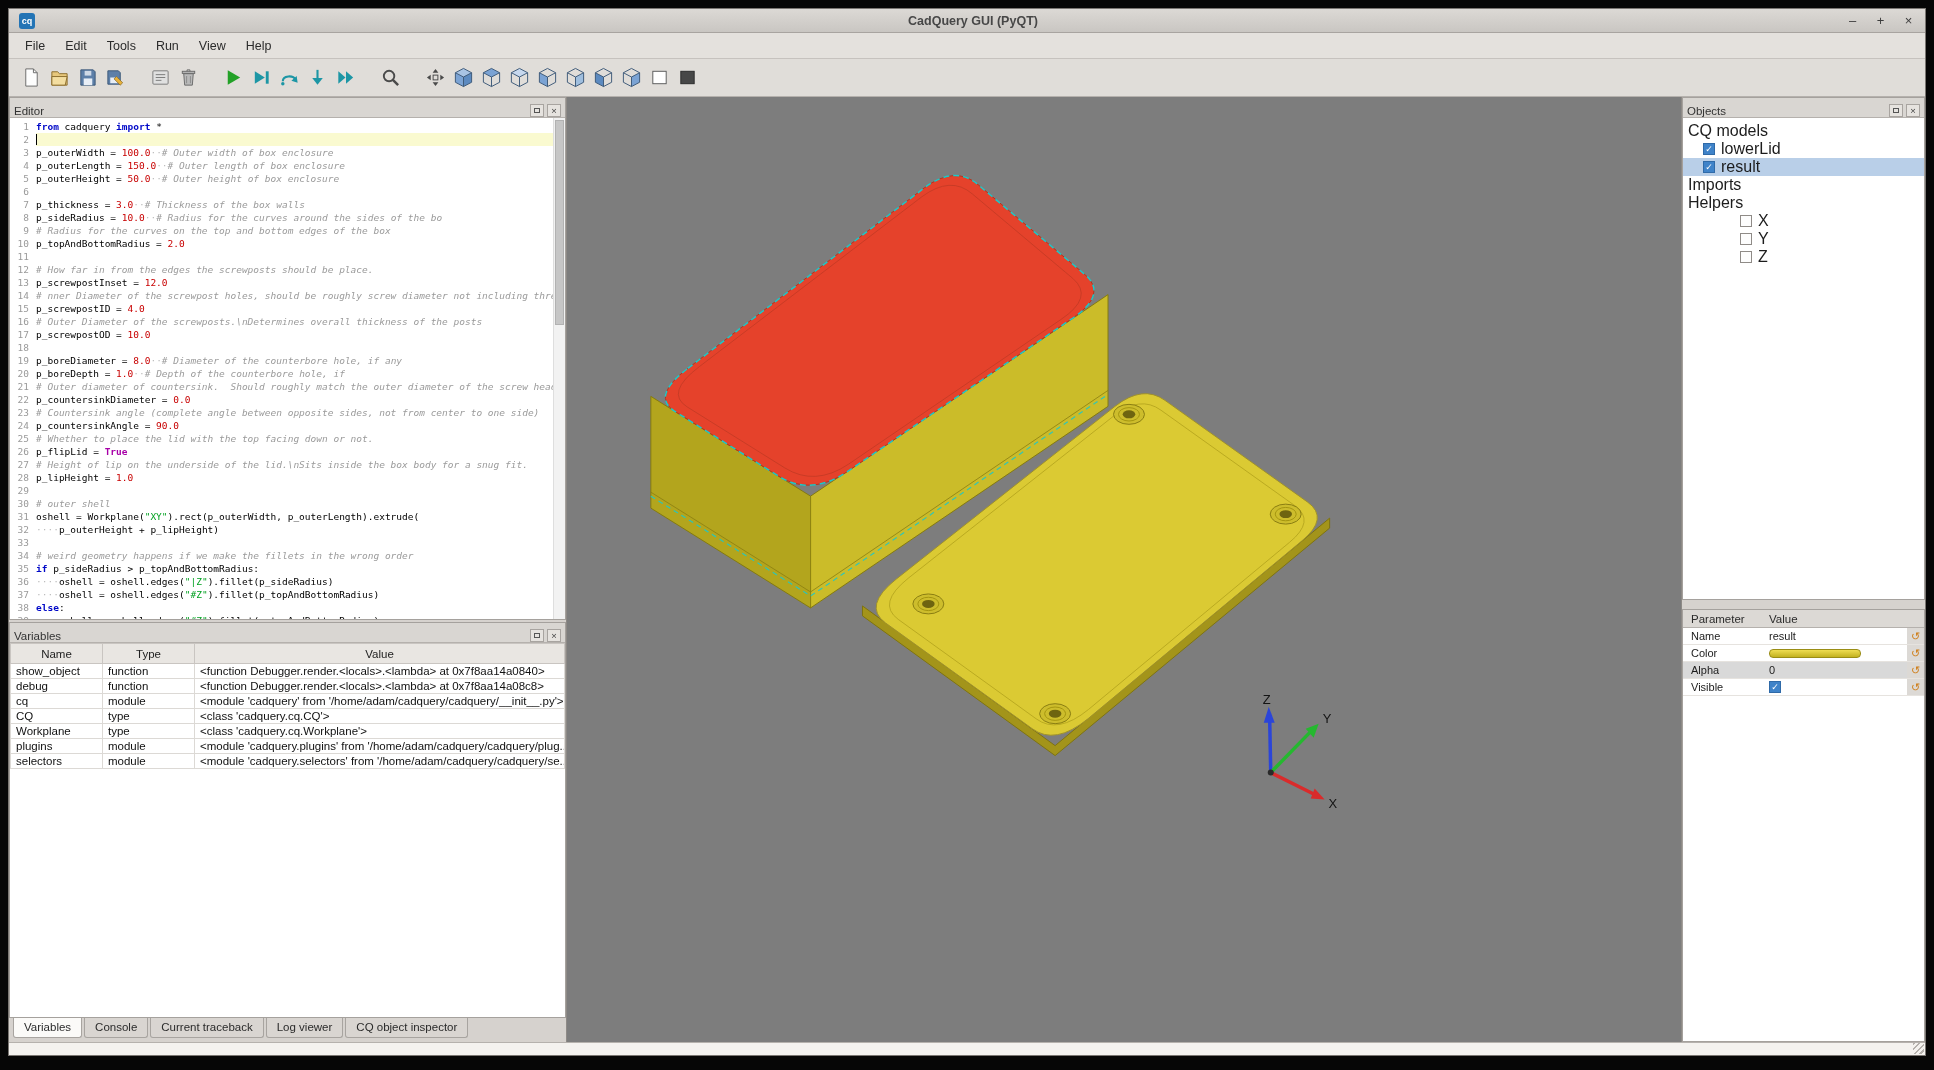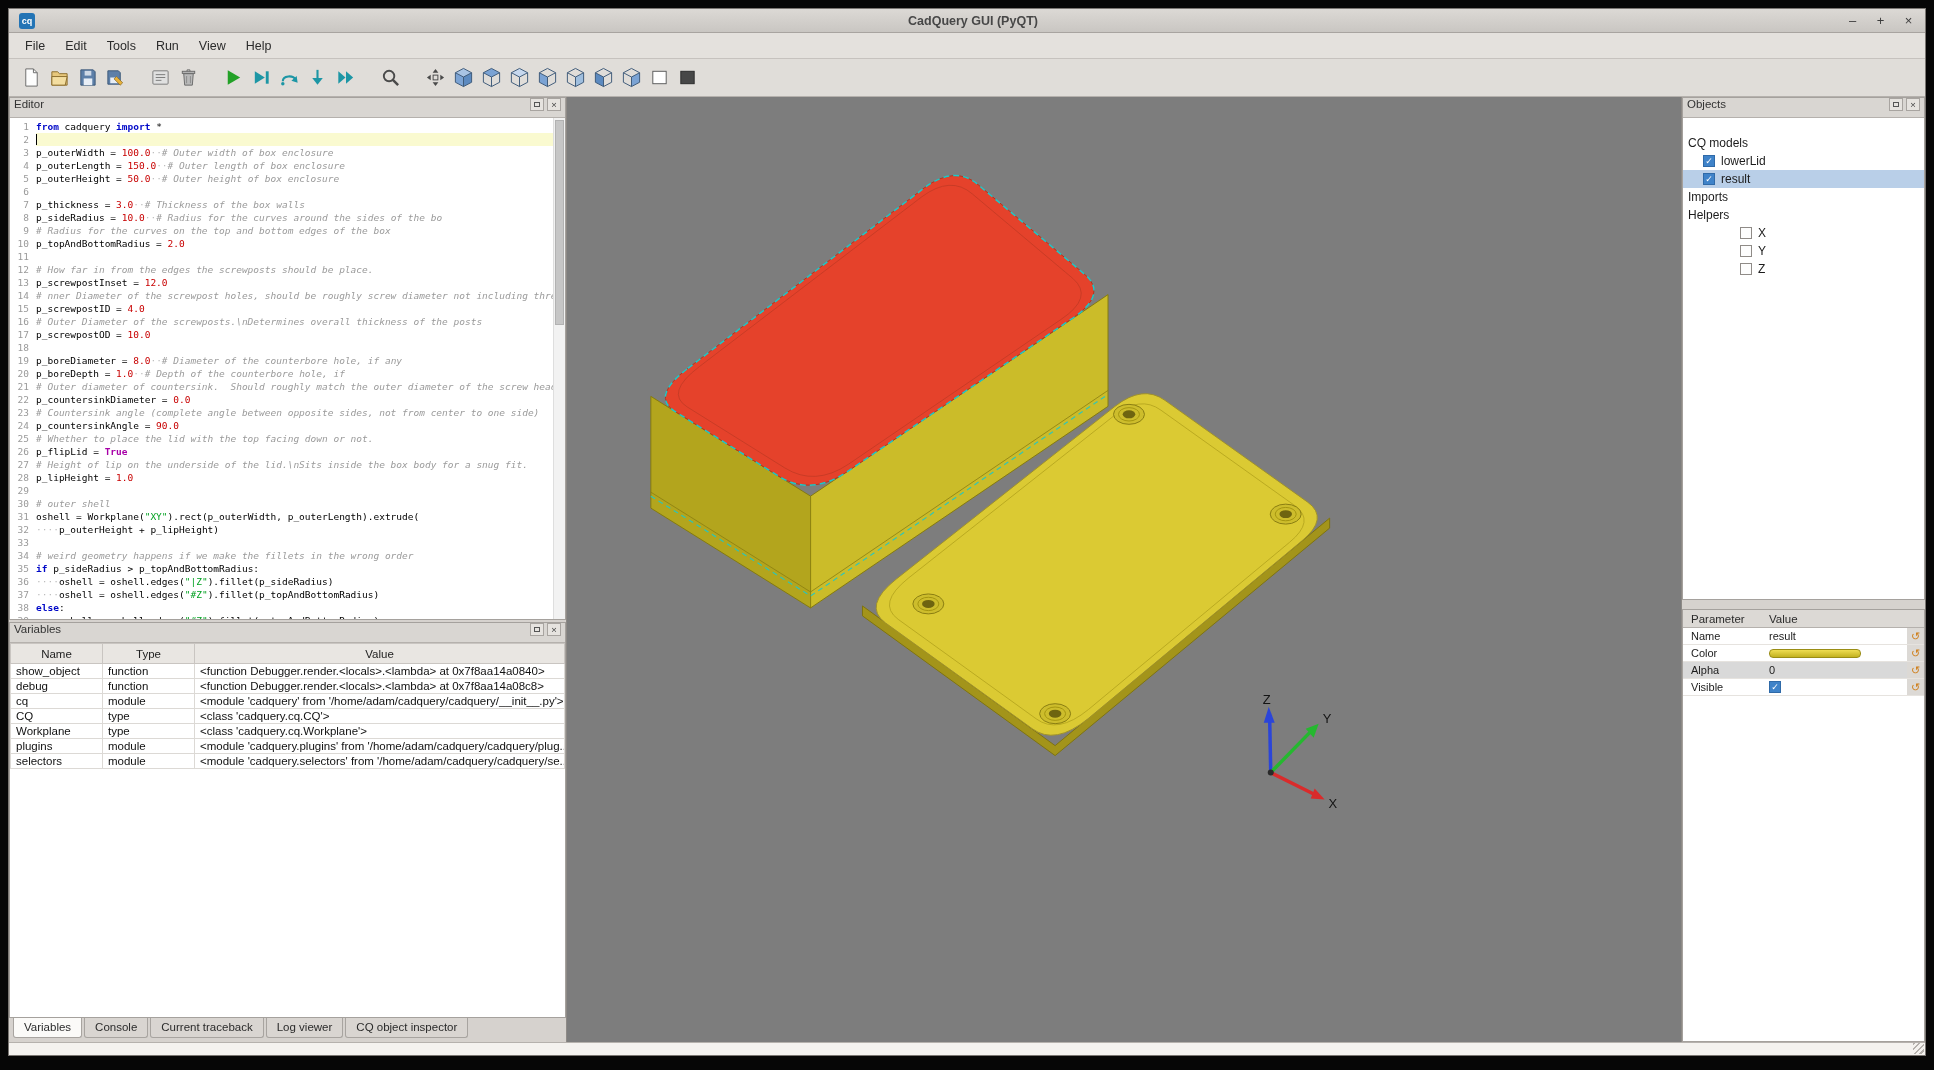--- a/index.html
+++ b/index.html
@@ -18,21 +18,21 @@
 .tb-btn{width:28px;height:28px;border:none;background:transparent;display:flex;align-items:center;justify-content:center;padding:0}
 .tb-btn svg{width:21px;height:21px}
 .tb-gap{width:17px;flex:none}
 
 .main{flex:1;display:flex;min-height:0}
 .left-dock{width:557px;display:flex;flex-direction:column;background:#d6d2ce;flex:none}
 .right-dock{width:243px;display:flex;flex-direction:column;background:#d6d2ce;flex:none}
 .viewport{flex:1;position:relative;border-left:1px solid #8e8a86;border-right:1px solid #8e8a86;min-width:0;background:#7d7d7d}
 .viewport svg{display:block;width:100%;height:100%}
 .panel{background:#fff;border:1px solid #a5a19d;display:flex;flex-direction:column;min-height:0;overflow:hidden}
-.panel-header{height:20px;background:#d9d6d2;border-bottom:1px solid #b5b1ad;display:flex;align-items:flex-start;padding:0 4px;font-size:11.5px;color:#333;flex:none}
+.panel-header{height:20px;background:#d9d6d2;border-bottom:1px solid #b5b1ad;display:flex;align-items:flex-end;padding:0 4px;font-size:11.5px;color:#333;flex:none}
 .ph-btns{margin-left:auto;display:flex;gap:3px;align-items:center}
 .ph-btn{width:14px;height:13px;border:1px solid #a8a4a0;background:#e6e3df;font-size:9.5px;line-height:11px;text-align:center;color:#444}
 .float-glyph{display:inline-block;width:6px;height:5px;border:1px solid #555;margin-bottom:1px}
 
 .editor-panel{height:523px;flex:none}
 .editor-body{flex:1;position:relative;overflow:hidden;font-family:"DejaVu Sans Mono",monospace;font-size:9.5px;padding-top:2px;background:#fff}
 .code-line{height:13px;display:flex;white-space:pre;line-height:13px}
 .code-line.current{background:#fafad0}
 .gutter{width:26px;text-align:right;padding-right:7px;color:#9a9a9a;flex:none;background:#fff}
 .line-text{flex:1;overflow:hidden}
@@ -46,21 +46,21 @@
 .variables-wrap{flex:1;overflow:hidden;background:#fff}
 table.vars{width:100%;border-collapse:collapse;font-size:11.5px;table-layout:fixed;color:#111}
 table.vars th{height:20px;background:#e9e6e2;border:1px solid #c9c5c1;font-weight:normal;color:#222}
 table.vars td{height:15px;border:1px solid #dcd9d5;padding:0 5px;overflow:hidden;white-space:nowrap}
 
 .tabbar{height:24px;display:flex;align-items:flex-start;background:#d6d2ce;padding-left:4px;gap:2px;flex:none}
 .tab{border:1px solid #a8a4a0;border-top:none;background:#d9d5d1;padding:3px 10px 4px;font-size:11.5px;border-radius:0 0 3px 3px;color:#2b2b2b}
 .tab.active{background:#fbfaf8}
 
 .objects-panel{height:503px;flex:none}
-.tree{flex:1;overflow:hidden;font-size:12px;color:#1c1c1c;padding-top:16px;background:#fff}
+.tree{flex:1;overflow:hidden;font-size:16px;color:#1c1c1c;padding-top:4px;background:#fff}
 .tree-row{height:18px;display:flex;align-items:center}
 .tree-group{padding-left:5px}
 .tree-item{padding-left:20px}
 .tree-item.helper{padding-left:57px}
 .tree-item.selected{background:#b9cfe8}
 .checkbox{width:12px;height:12px;border:1px solid #8f8b87;background:#fdfdfd;margin-right:6px;flex:none;font-size:9px;line-height:10px;text-align:center;color:#fff}
 .checkbox.checked{background:#3f83c9;border-color:#2f6aa8}
 .checkbox.checked::after{content:"✓"}
 
 .param-panel{flex:1;margin-top:9px}

